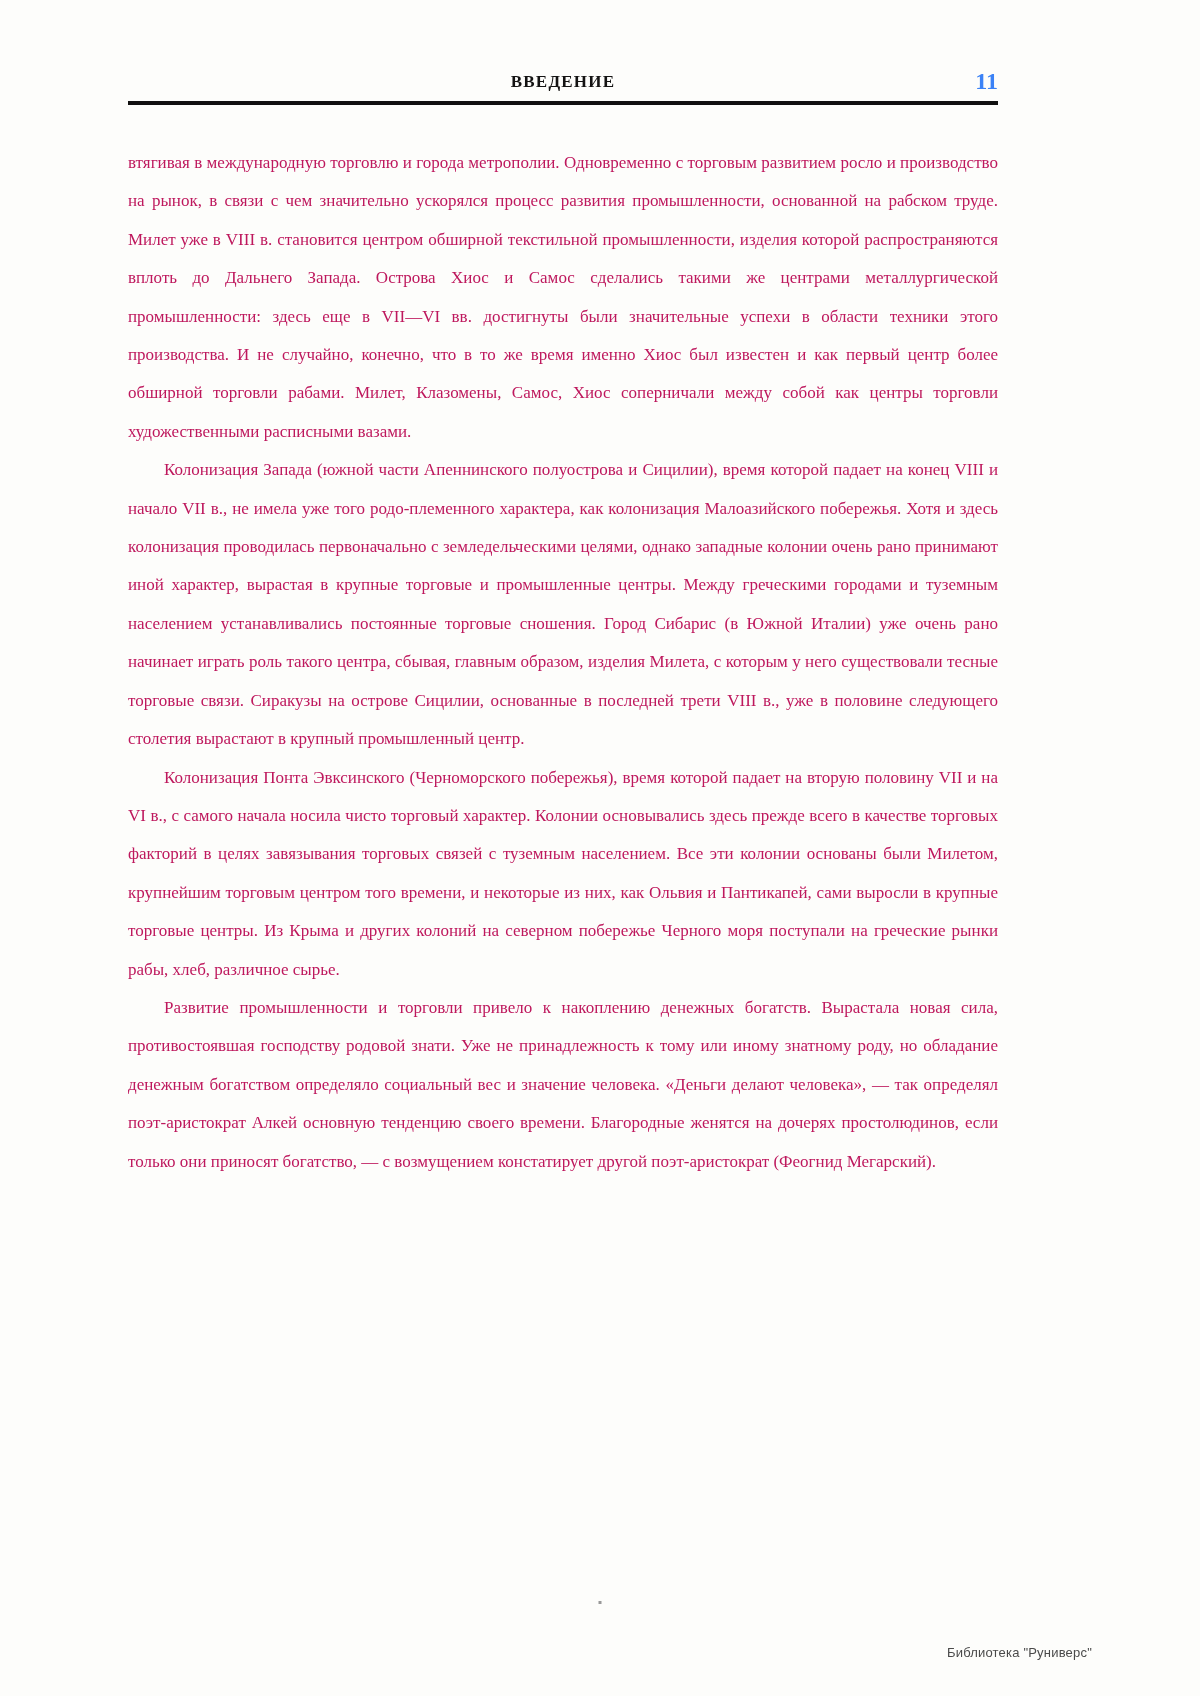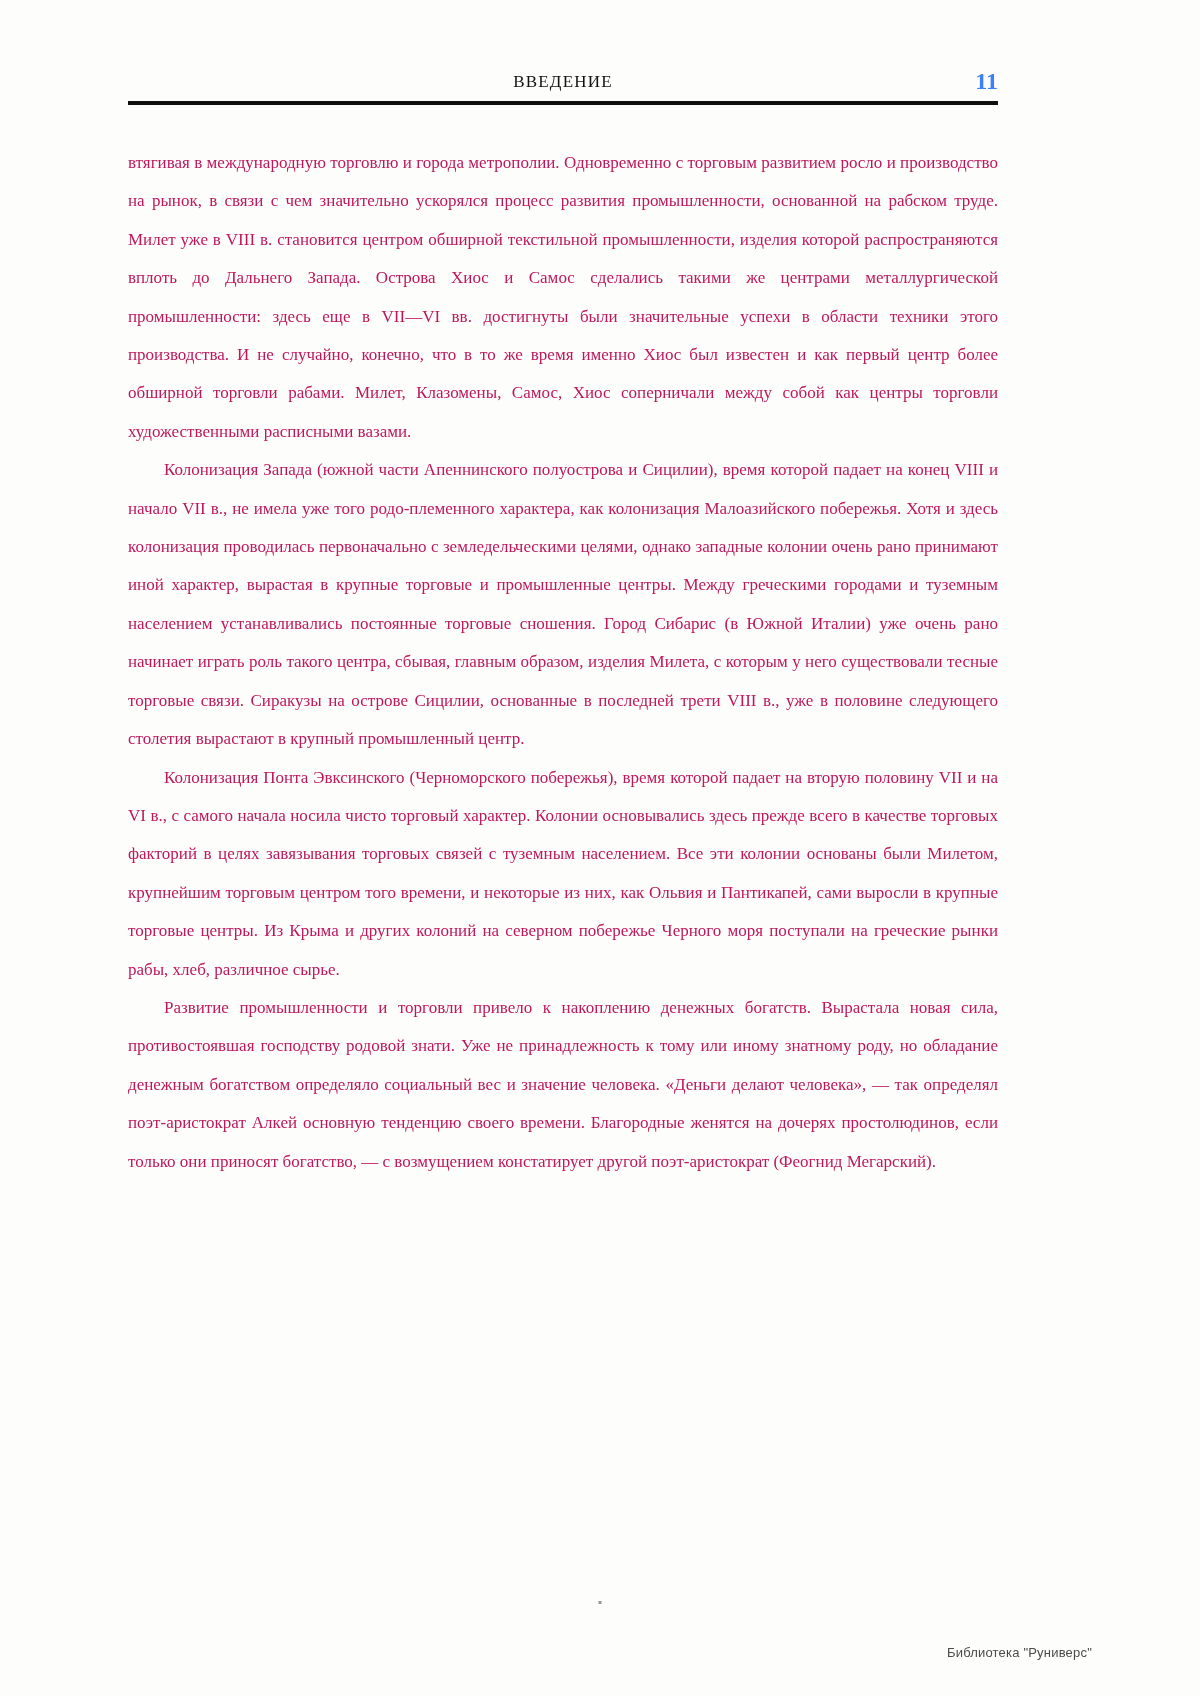--- a/index.html
+++ b/index.html
@@ -27,21 +27,21 @@
     position: relative;
     height: 34px;
   }
   .header-title {
     position: absolute;
     left: 50%;
     transform: translateX(-50%);
     top: 0;
     font-size: 17px;
     letter-spacing: 1.2px;
-    font-weight: 400;
+    font-weight: 700;
     color: #141313;
     font-family: "Liberation Serif", "DejaVu Serif", serif;
   }
   .header-page {
     position: absolute;
     right: 0;
     top: -4px;
     font-size: 24px;
     font-weight: 700;
     color: #3b82f6;

